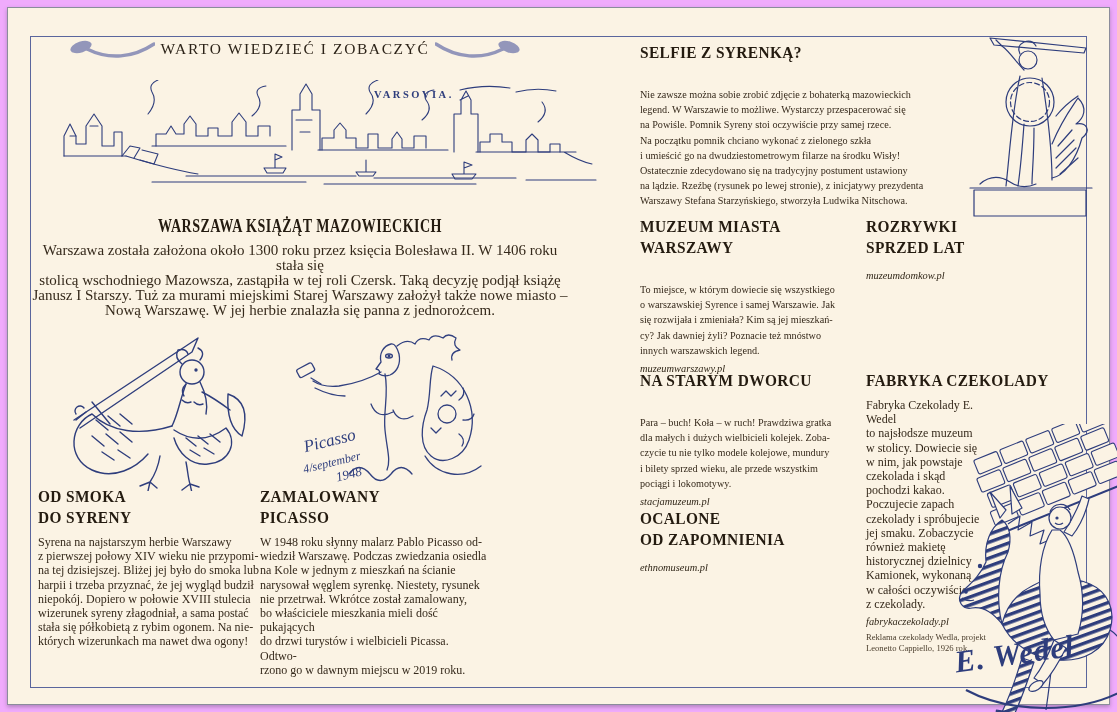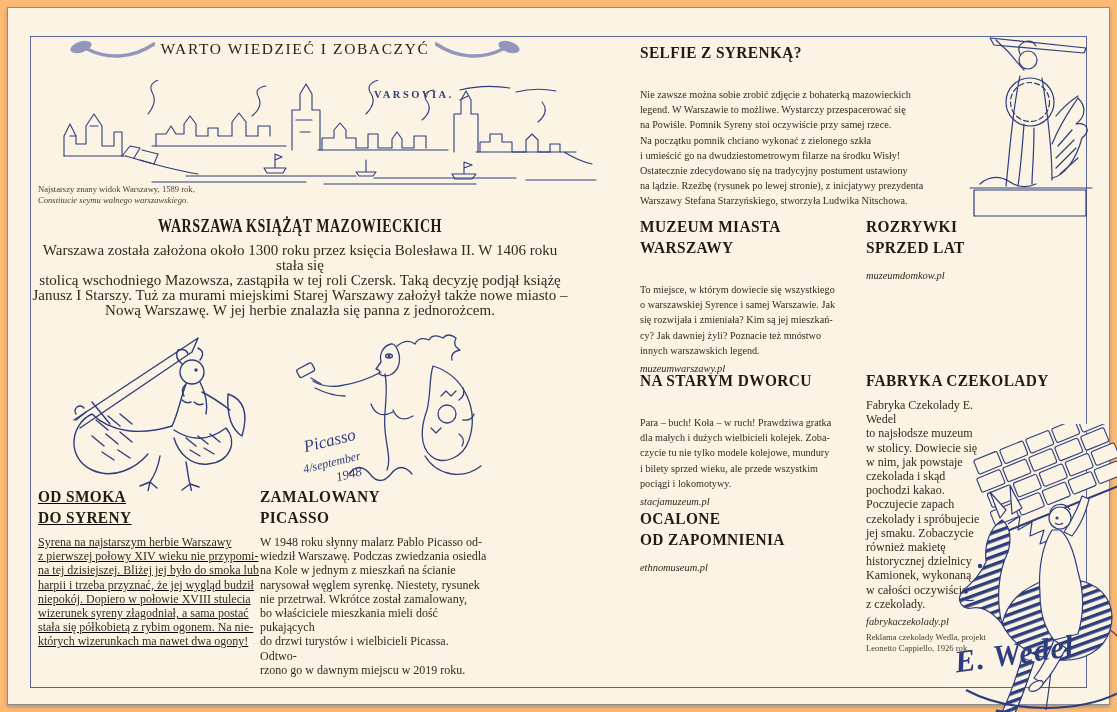--- a/index.html
+++ b/index.html
@@ -1,16 +1,16 @@
 <!DOCTYPE html>
 <html><head>
 <meta charset="utf-8">
 <style>
   html,body{margin:0;padding:0;background:#ffffff;}
-  .stage{position:relative;width:1117px;height:712px;background:#fdba74;overflow:hidden;
+  .stage{position:relative;width:1117px;height:712px;background:#f0abfc;overflow:hidden;
          font-family:"Liberation Serif", serif;}
   .sheet{position:absolute;left:7px;top:7px;width:1101px;height:696px;background:#fbf3e4;
          border:1px solid #8b8c9b;box-shadow:0 2px 4px rgba(60,60,80,.35);}
   .innerframe{position:absolute;left:22px;top:28px;width:1055px;height:650px;
          border:1px solid #5a659c;pointer-events:none;}
   .pre{white-space:pre-line;}
   
   .banner{position:absolute;left:22px;top:26px;width:530px;display:flex;align-items:center;justify-content:center;gap:6px;}
   .banner h1{margin:0;font-size:15.5px;font-weight:normal;letter-spacing:1.6px;color:#2c2318;}
   
@@ -74,24 +74,20 @@
         <path d="M482,42 q12,-10 4,-20"></path>
         <path d="M404,10 q24,-6 50,-2 M460,12 q20,-5 40,-1"></path>
         <path d="M130,96 H300 M318,98 H460 M470,100 H540 M96,102 H250 M268,104 H420"></path>
         <path d="M208,88 h22 l-3,5 h-16 z M219,88 V74 l7,3 -7,3"></path>
         <path d="M300,92 h20 l-3,4 h-14 z M310,92 V80"></path>
         <path d="M396,94 h24 l-4,5 h-17 z M408,94 V82 l8,3 -8,3"></path>
       </g>
     </svg>
   </div>
 
-  <div class="abs cap" style="left:30px;top:176px;width:230px;">
-    <div>Najstarszy znany widok Warszawy, 1589 rok,</div>
-    <div class="it">Constitucie seymu walnego warszawskiego.</div>
-  </div>
 
   <div class="abs" style="left:22px;top:208px;width:540px;text-align:center;">
     <h2 class="h2c">WARSZAWA KSIĄŻĄT MAZOWIECKICH</h2>
     <div class="introbody pre" style="margin-top:6px;">Warszawa została założona około 1300 roku przez księcia Bolesława II. W 1406 roku stała się
 stolicą wschodniego Mazowsza, zastąpiła w tej roli Czersk. Taką decyzję podjął książę
 Janusz I Starszy. Tuż za murami miejskimi Starej Warszawy założył także nowe miasto –
 Nową Warszawę. W jej herbie znalazła się panna z jednorożcem.</div>
   </div>
 
   <div class="abs" style="left:32px;top:308px;">
@@ -134,21 +130,21 @@
         <path d="M58,166 q10,-13 21,0 q10,13 21,0 q10,-13 21,0 M134,148 C146,168 172,172 190,158"></path>
       </g>
       <g fill="#31407f" font-style="italic" transform="rotate(-14 40 140)">
         <text x="14" y="138" font-size="17">Picasso</text>
         <text x="8" y="158" font-size="12">4/september</text>
         <text x="38" y="174" font-size="13">1948</text>
       </g>
     </svg>
   </div>
 
-  <div class="abs" style="left:30px;top:478px;width:226px;text-decoration:underline;">
+  <div class="abs" style="left:30px;top:478px;width:226px;">
     <h2 class="h2 pre">OD SMOKA
 DO SYRENY</h2>
     <div class="body pre">Syrena na najstarszym herbie Warszawy
 z pierwszej połowy XIV wieku nie przypomi-
 na tej dzisiejszej. Bliżej jej było do smoka lub
 harpii i trzeba przyznać, że jej wygląd budził
 niepokój. Dopiero w połowie XVIII stulecia
 wizerunek syreny złagodniał, a sama postać
 stała się półkobietą z rybim ogonem. Na nie-
 których wizerunkach ma nawet dwa ogony!</div>

